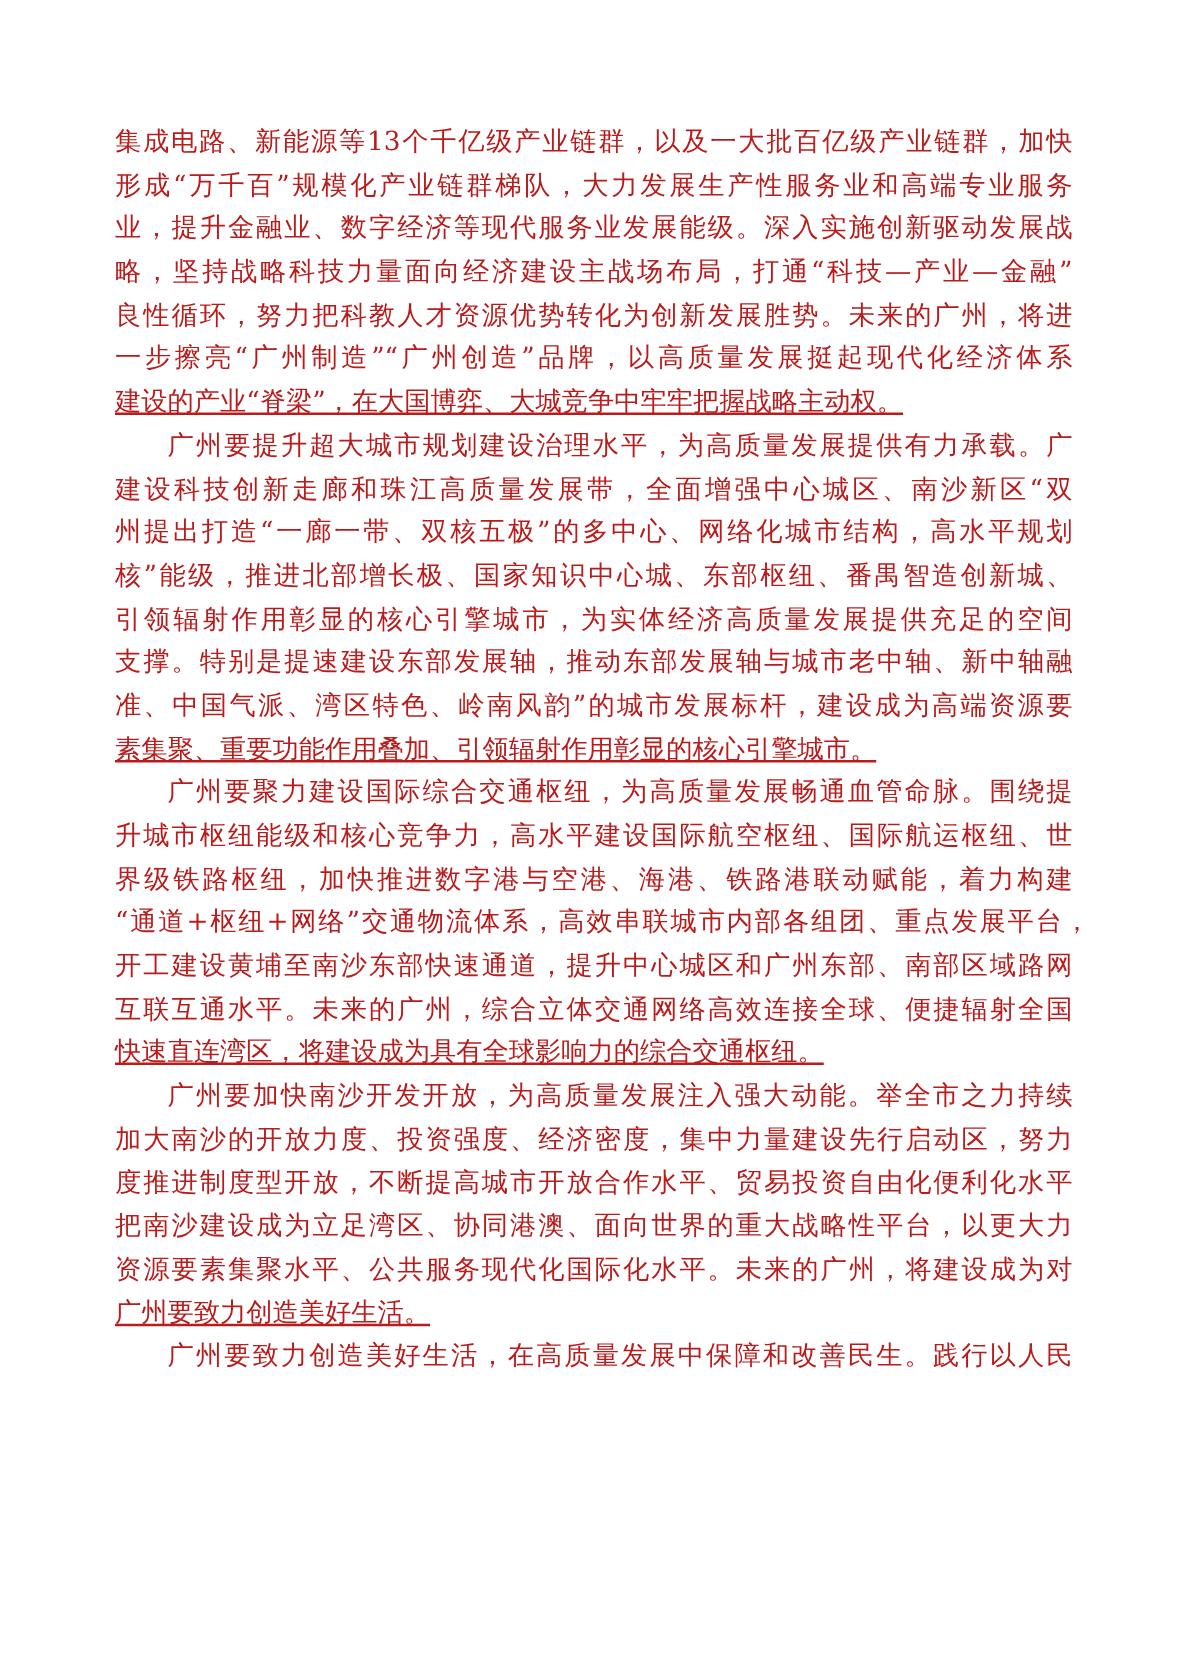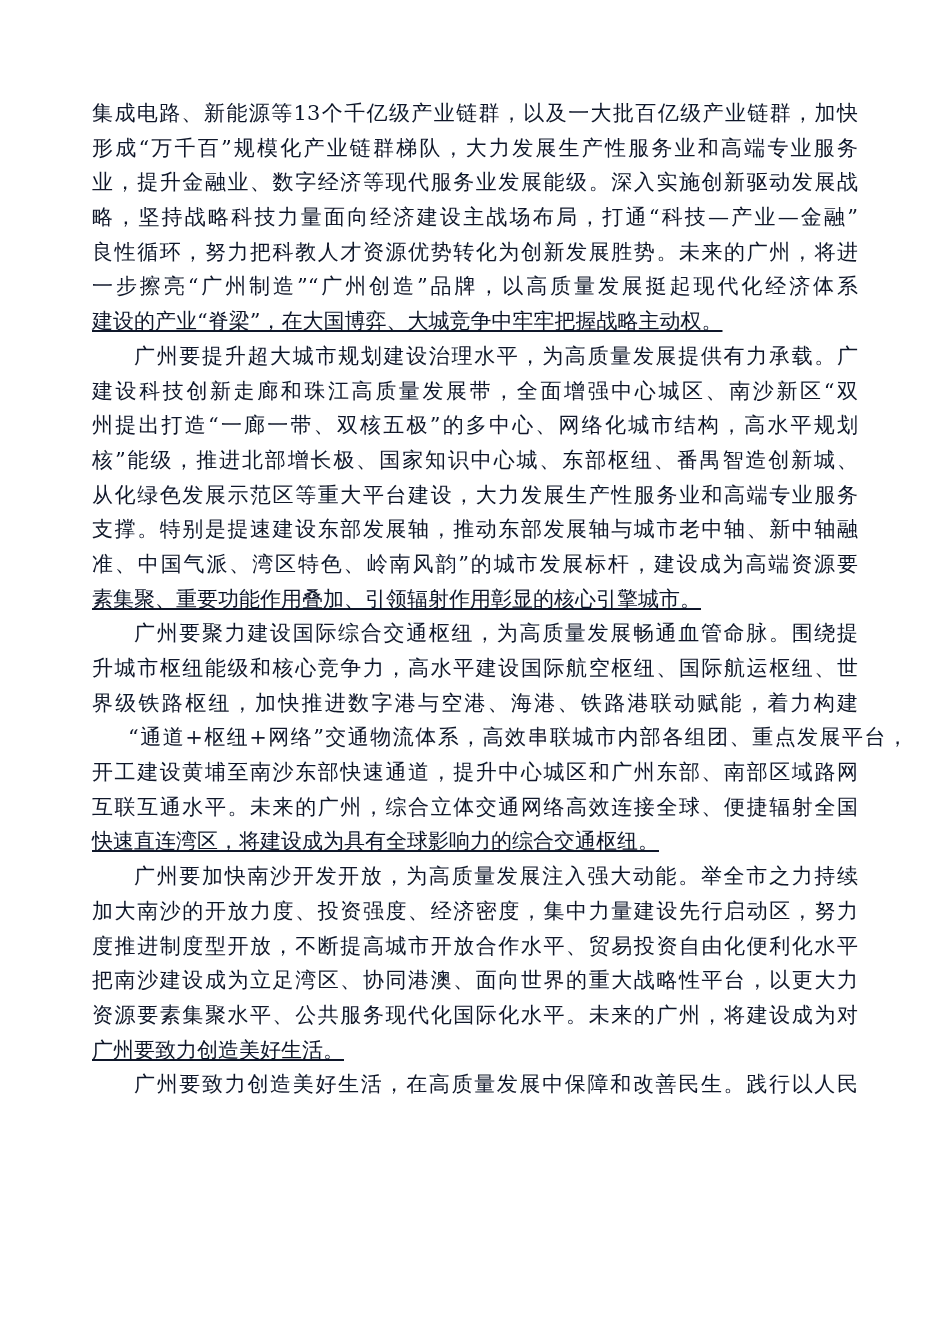--- a/index.html
+++ b/index.html
@@ -4,33 +4,33 @@
 <style>
   html, body { margin: 0; padding: 0; background: #ffffff; }
   body { width: 950px; height: 1344px; overflow: hidden; position: relative; }
   .page {
     position: absolute;
     left: 92px;
     top: 96px;
     width: 780px;
     font-family: "DejaVu Serif", "Liberation Serif", serif;
     font-size: 21px;
-    color: #0f172a;
+    color: #b91c1c;
   }
   .line {
     height: 34.7px;
     line-height: 34.7px;
     white-space: nowrap;
     text-align: justify;
     text-align-last: justify;
     width: 766px;
   }
   .line.last { text-align-last: left; text-decoration: underline; }
   .line.indent { padding-left: 42px; width: 724px; }
-  .line.overflow { width: 780px; margin-left: 36px; }
+  .line.overflow { width: 780px; }
 </style>
 </head>
 <body>
 
 <div class="page">
 
   <div>
     <div class="line">集成电路、新能源等13个千亿级产业链群，以及一大批百亿级产业链群，加快</div>
     <div class="line">形成“万千百”规模化产业链群梯队，大力发展生产性服务业和高端专业服务</div>
     <div class="line">业，提升金融业、数字经济等现代服务业发展能级。深入实施创新驱动发展战</div>
@@ -38,21 +38,21 @@
     <div class="line">良性循环，努力把科教人才资源优势转化为创新发展胜势。未来的广州，将进</div>
     <div class="line">一步擦亮“广州制造”“广州创造”品牌，以高质量发展挺起现代化经济体系</div>
     <div class="line last">建设的产业“脊梁”，在大国博弈、大城竞争中牢牢把握战略主动权。</div>
   </div>
 
   <div>
     <div class="line indent">广州要提升超大城市规划建设治理水平，为高质量发展提供有力承载。广</div>
     <div class="line">建设科技创新走廊和珠江高质量发展带，全面增强中心城区、南沙新区“双</div>
     <div class="line">州提出打造“一廊一带、双核五极”的多中心、网络化城市结构，高水平规划</div>
     <div class="line">核”能级，推进北部增长极、国家知识中心城、东部枢纽、番禺智造创新城、</div>
-    <div class="line">从化绿色发展示范区等重大平台建设，大力发展生产性服务业和高端专业服务</div>
+    <div class="line">引领辐射作用彰显的核心引擎城市，为实体经济高质量发展提供充足的空间</div>
     <div class="line">支撑。特别是提速建设东部发展轴，推动东部发展轴与城市老中轴、新中轴融</div>
     <div class="line">准、中国气派、湾区特色、岭南风韵”的城市发展标杆，建设成为高端资源要</div>
     <div class="line last">素集聚、重要功能作用叠加、引领辐射作用彰显的核心引擎城市。</div>
   </div>
 
   <div>
     <div class="line indent">广州要聚力建设国际综合交通枢纽，为高质量发展畅通血管命脉。围绕提</div>
     <div class="line">升城市枢纽能级和核心竞争力，高水平建设国际航空枢纽、国际航运枢纽、世</div>
     <div class="line">界级铁路枢纽，加快推进数字港与空港、海港、铁路港联动赋能，着力构建</div>
     <div class="line overflow">“通道+枢纽+网络”交通物流体系，高效串联城市内部各组团、重点发展平台，</div>

